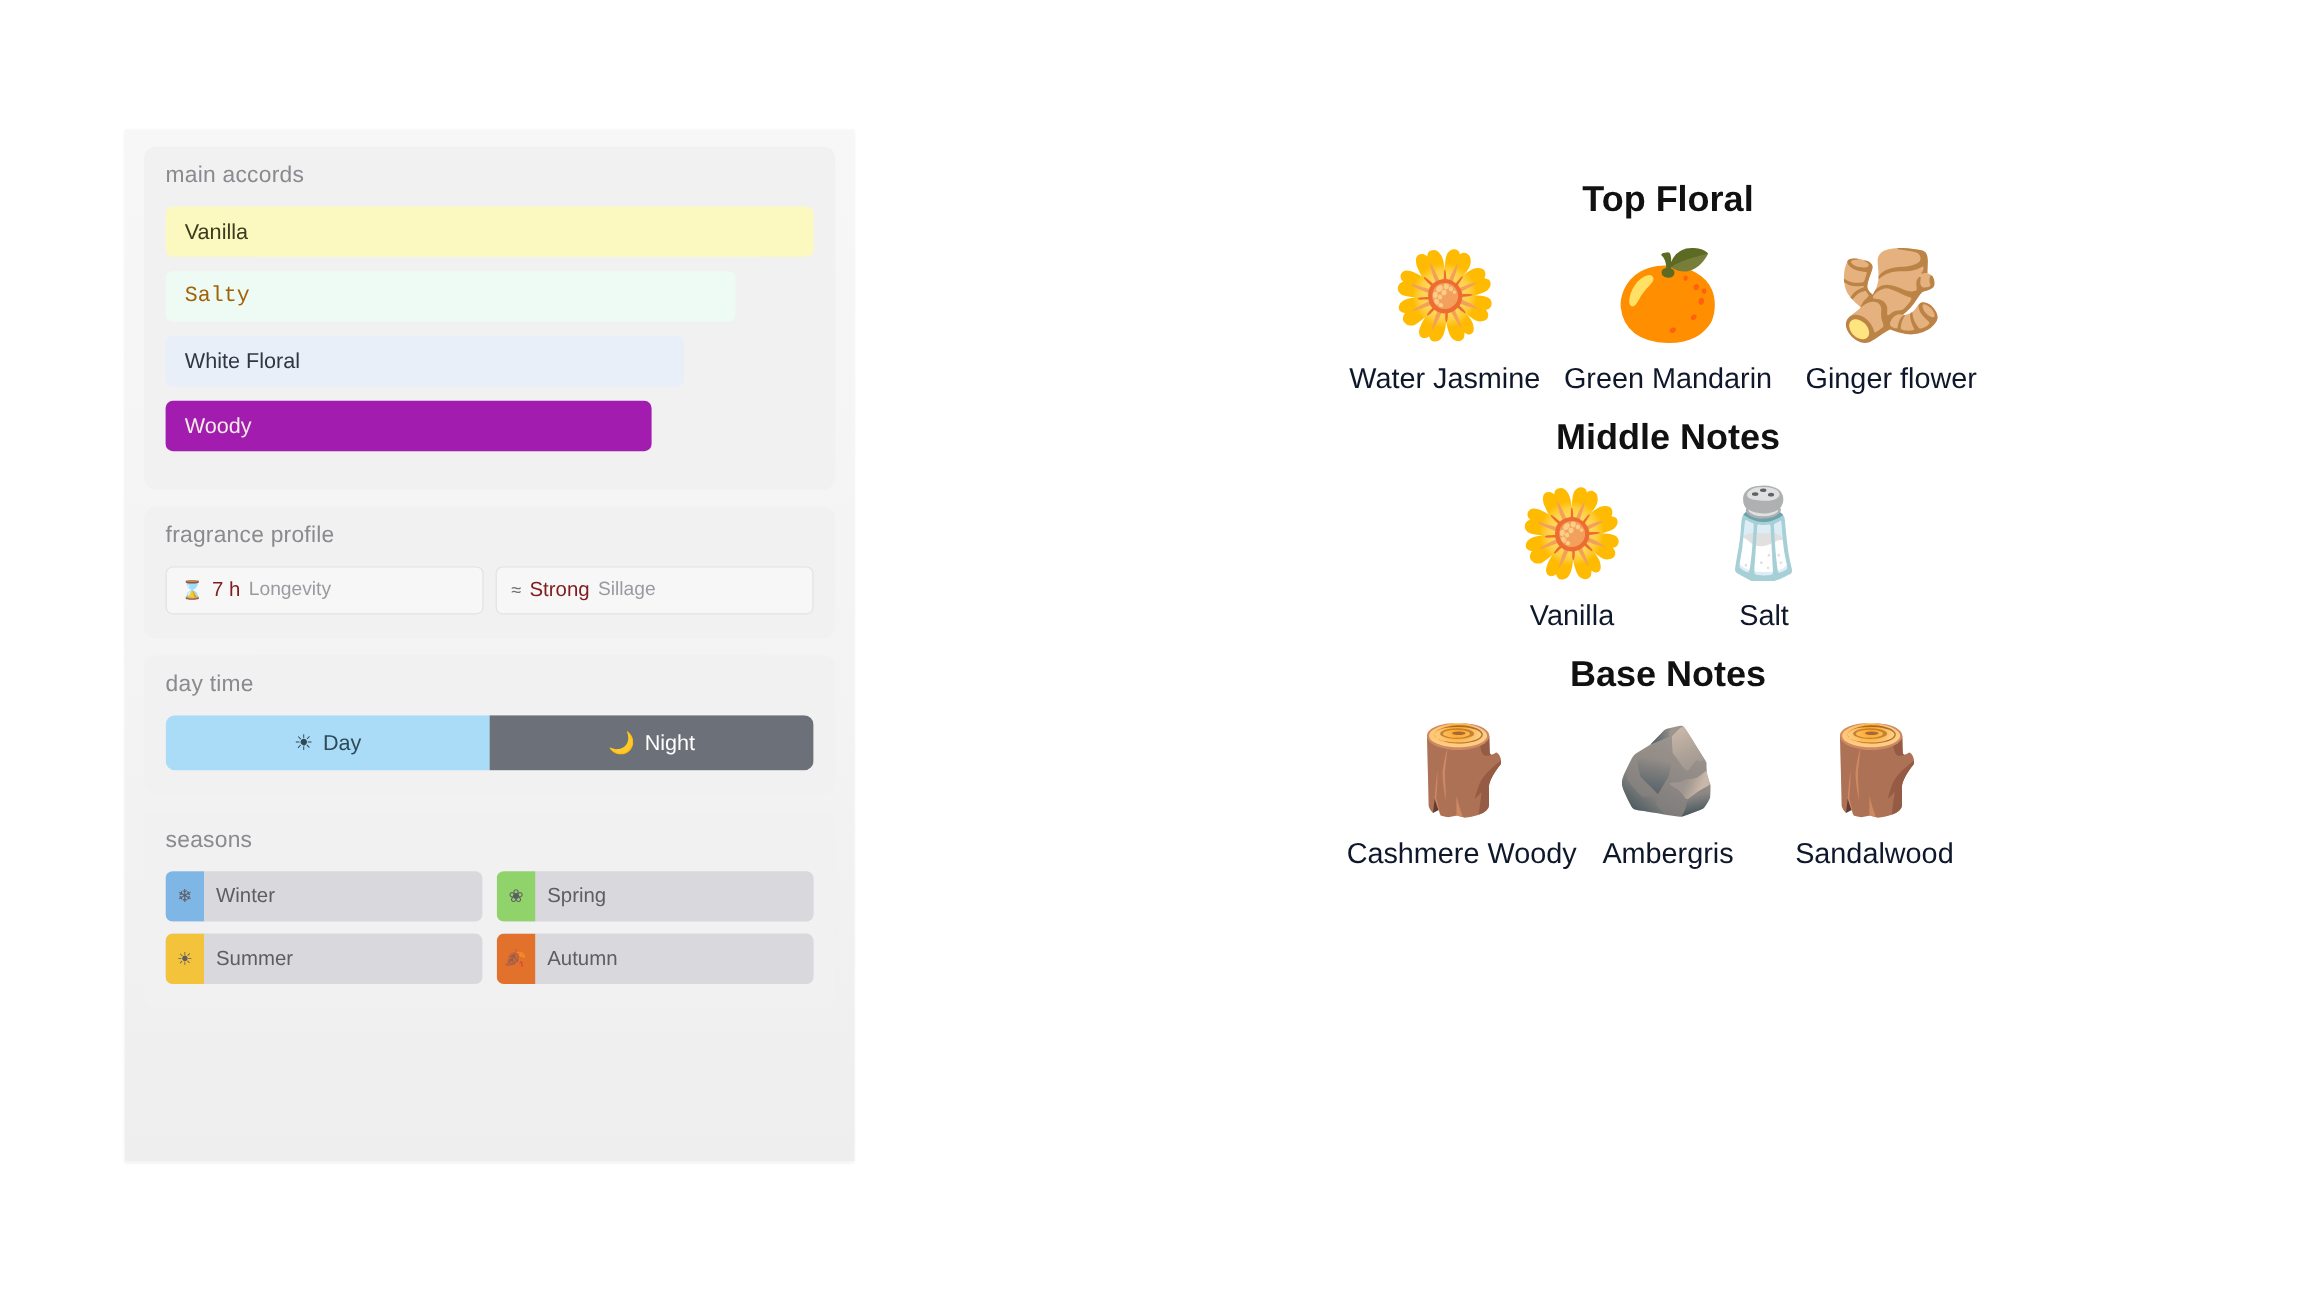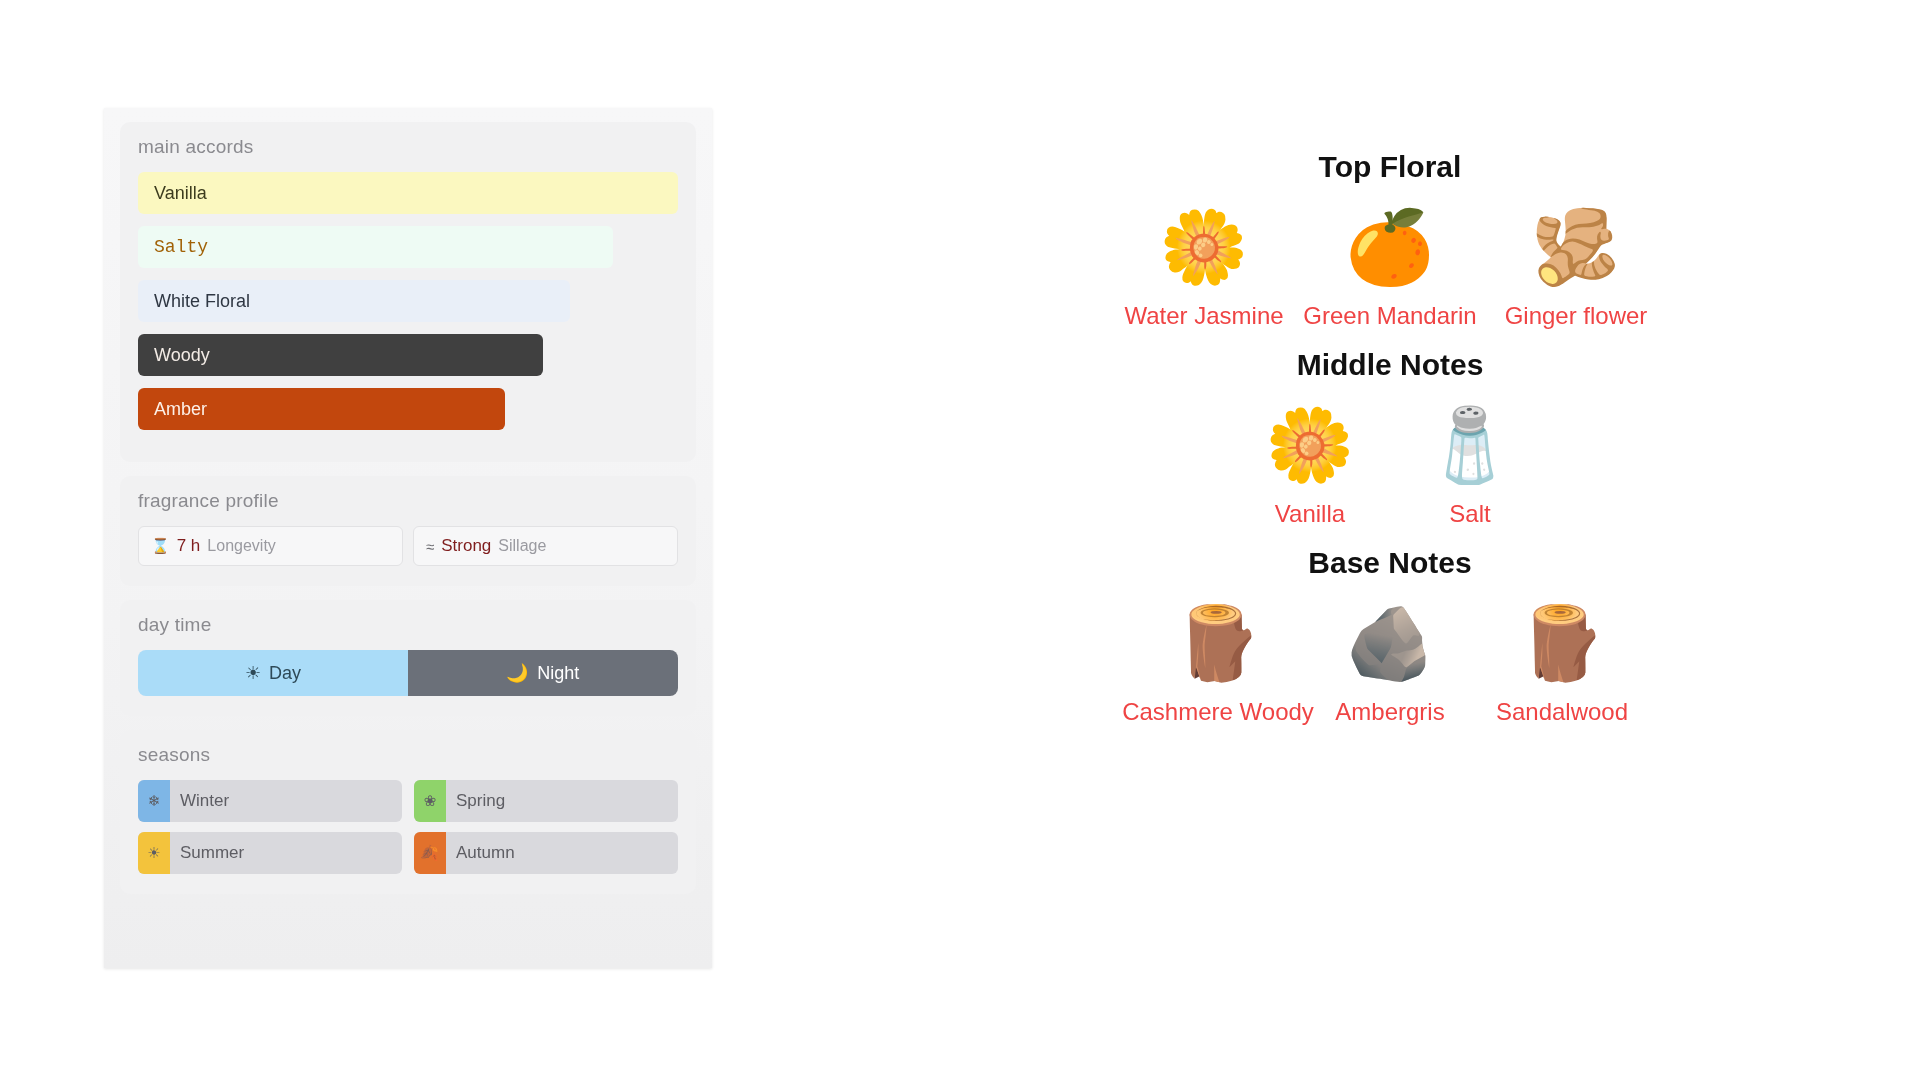--- a/index.html
+++ b/index.html
@@ -155,21 +155,21 @@
     height: 106px;
     display: flex;
     align-items: center;
     justify-content: center;
     font-size: 72px;
     line-height: 1;
     overflow: hidden;
   }
   .note-label {
     font-size: 24px;
-    color: #ef4444;
+    color: #0f172a;
     margin-top: 2px;
     white-space: nowrap;
   }
   .group { margin-bottom: 18px; }
   .group.middle .note { width: 160px; }
   .group.base .note { width: 172px; }
 </style>
 </head>
 <body>
 
@@ -182,25 +182,22 @@
       <div id="accords">
           <div class="accord-row" style="width: 100%; background: rgb(251, 248, 192); color: rgb(60, 60, 30);">
             <span>Vanilla</span>
           </div>
           <div class="accord-row" style="width: 88%; background: rgb(238, 251, 244); color: #a16207; font-family: Liberation Mono, monospace;">
             <span>Salty</span>
           </div>
           <div class="accord-row" style="width: 80%; background: rgb(233, 239, 248); color: rgb(47, 55, 67);">
             <span>White Floral</span>
           </div>
-          <div class="accord-row" style="width: 75%; background: #404040; color: rgb(243, 236, 230);">
+          <div class="accord-row" style="width: 75%; background: #a21caf; color: rgb(243, 236, 230);">
             <span>Woody</span>
-          </div>
-          <div class="accord-row" style="width: 68%; background: rgb(194, 71, 13); color: rgb(253, 241, 232);">
-            <span>Amber</span>
           </div>
         </div>
     </div>
 
     <div class="card">
       <div class="card-title">fragrance profile</div>
       <div class="profile-row">
         <div class="profile-chip">
           <span class="glyph">⌛</span>
           <span class="val">7 h</span>

